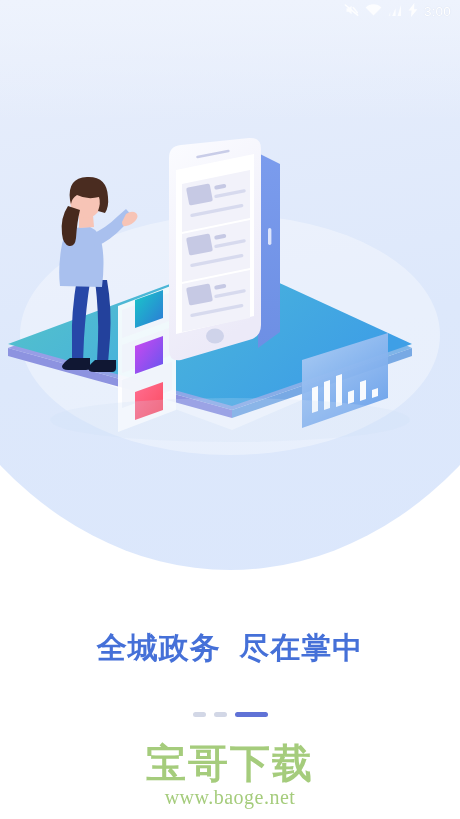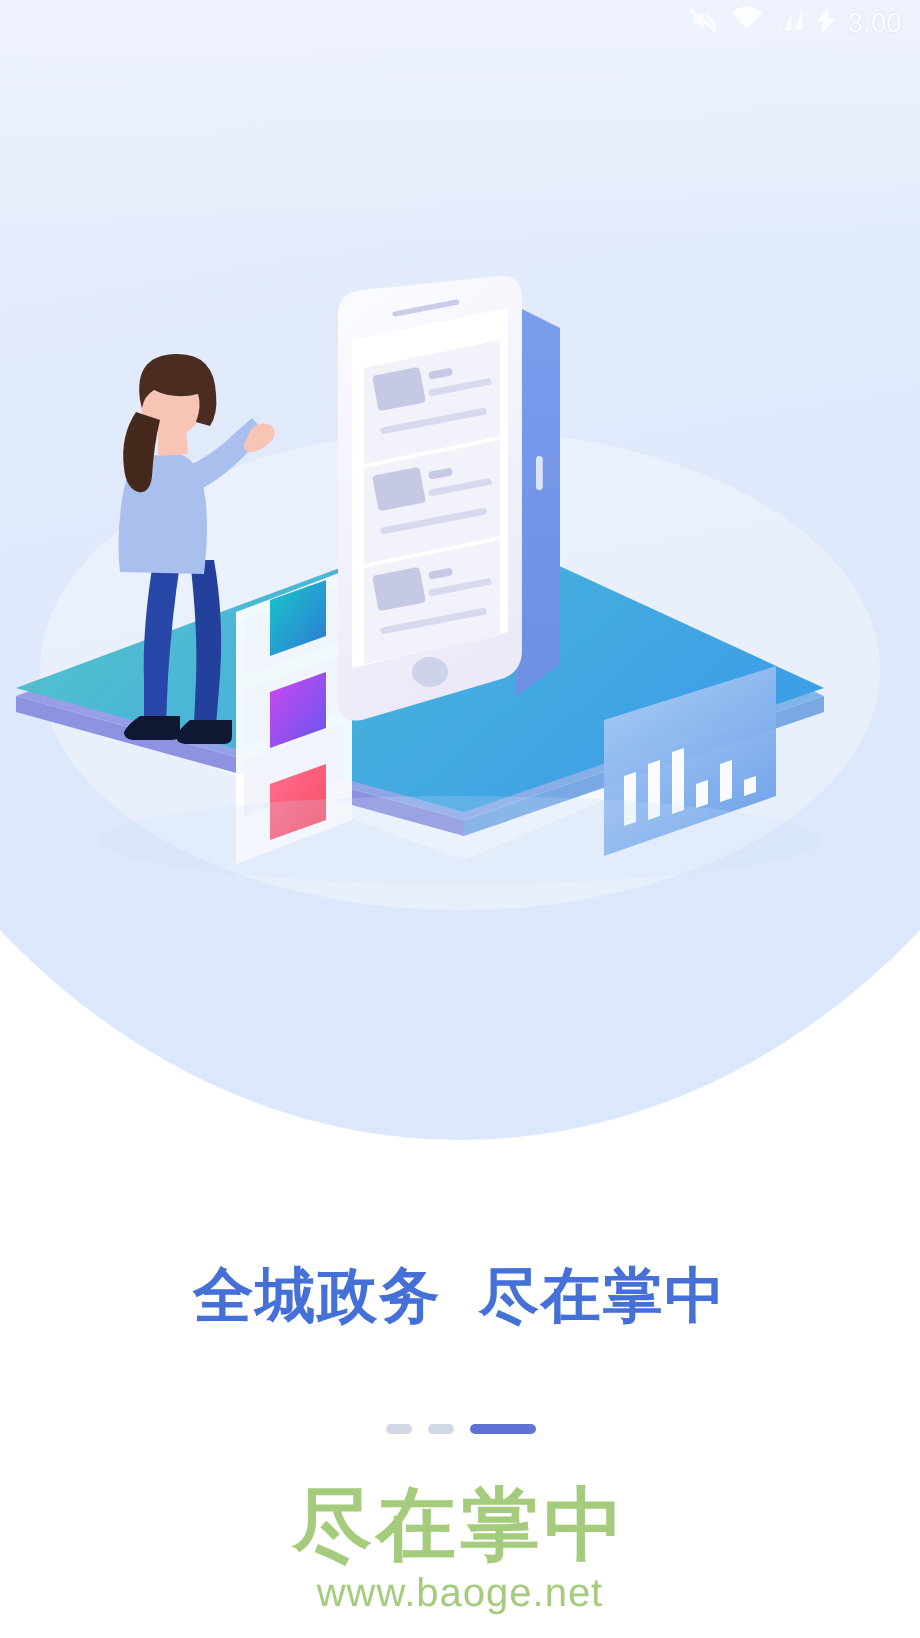--- a/index.html
+++ b/index.html
@@ -130,21 +130,21 @@
     letter-spacing: 2px;
     line-height: 1.05;
     font-family: "Liberation Sans", "DejaVu Sans", sans-serif;
   }
   .wm-url {
     font-size: 20px;
     color: #a5cc7c;
     letter-spacing: .5px;
     line-height: 1.2;
     margin-top: 1px;
-    font-family: Liberation Sans, sans-serif;
+    font-family: Liberation Serif, serif;
   }
 </style>
 </head>
 <body>
 
 <div id="screen">
 
   <div class="bg-white-base"></div>
   <div class="bg-blob"></div>
   <div class="bg-top-tint"></div>
@@ -330,17 +330,17 @@
 
   <div class="headline">全城政务  尽在掌中</div>
 
   <div class="pager">
     <span class="dot"></span>
     <span class="dot"></span>
     <span class="dot active"></span>
   </div>
 
   <div class="watermark">
-    <div class="wm-main">尽在掌中</div>
+    <div class="wm-main">宝哥下载</div>
     <div class="wm-url">www.baoge.net</div>
   </div>
 
 </div>
 
 </body></html>

